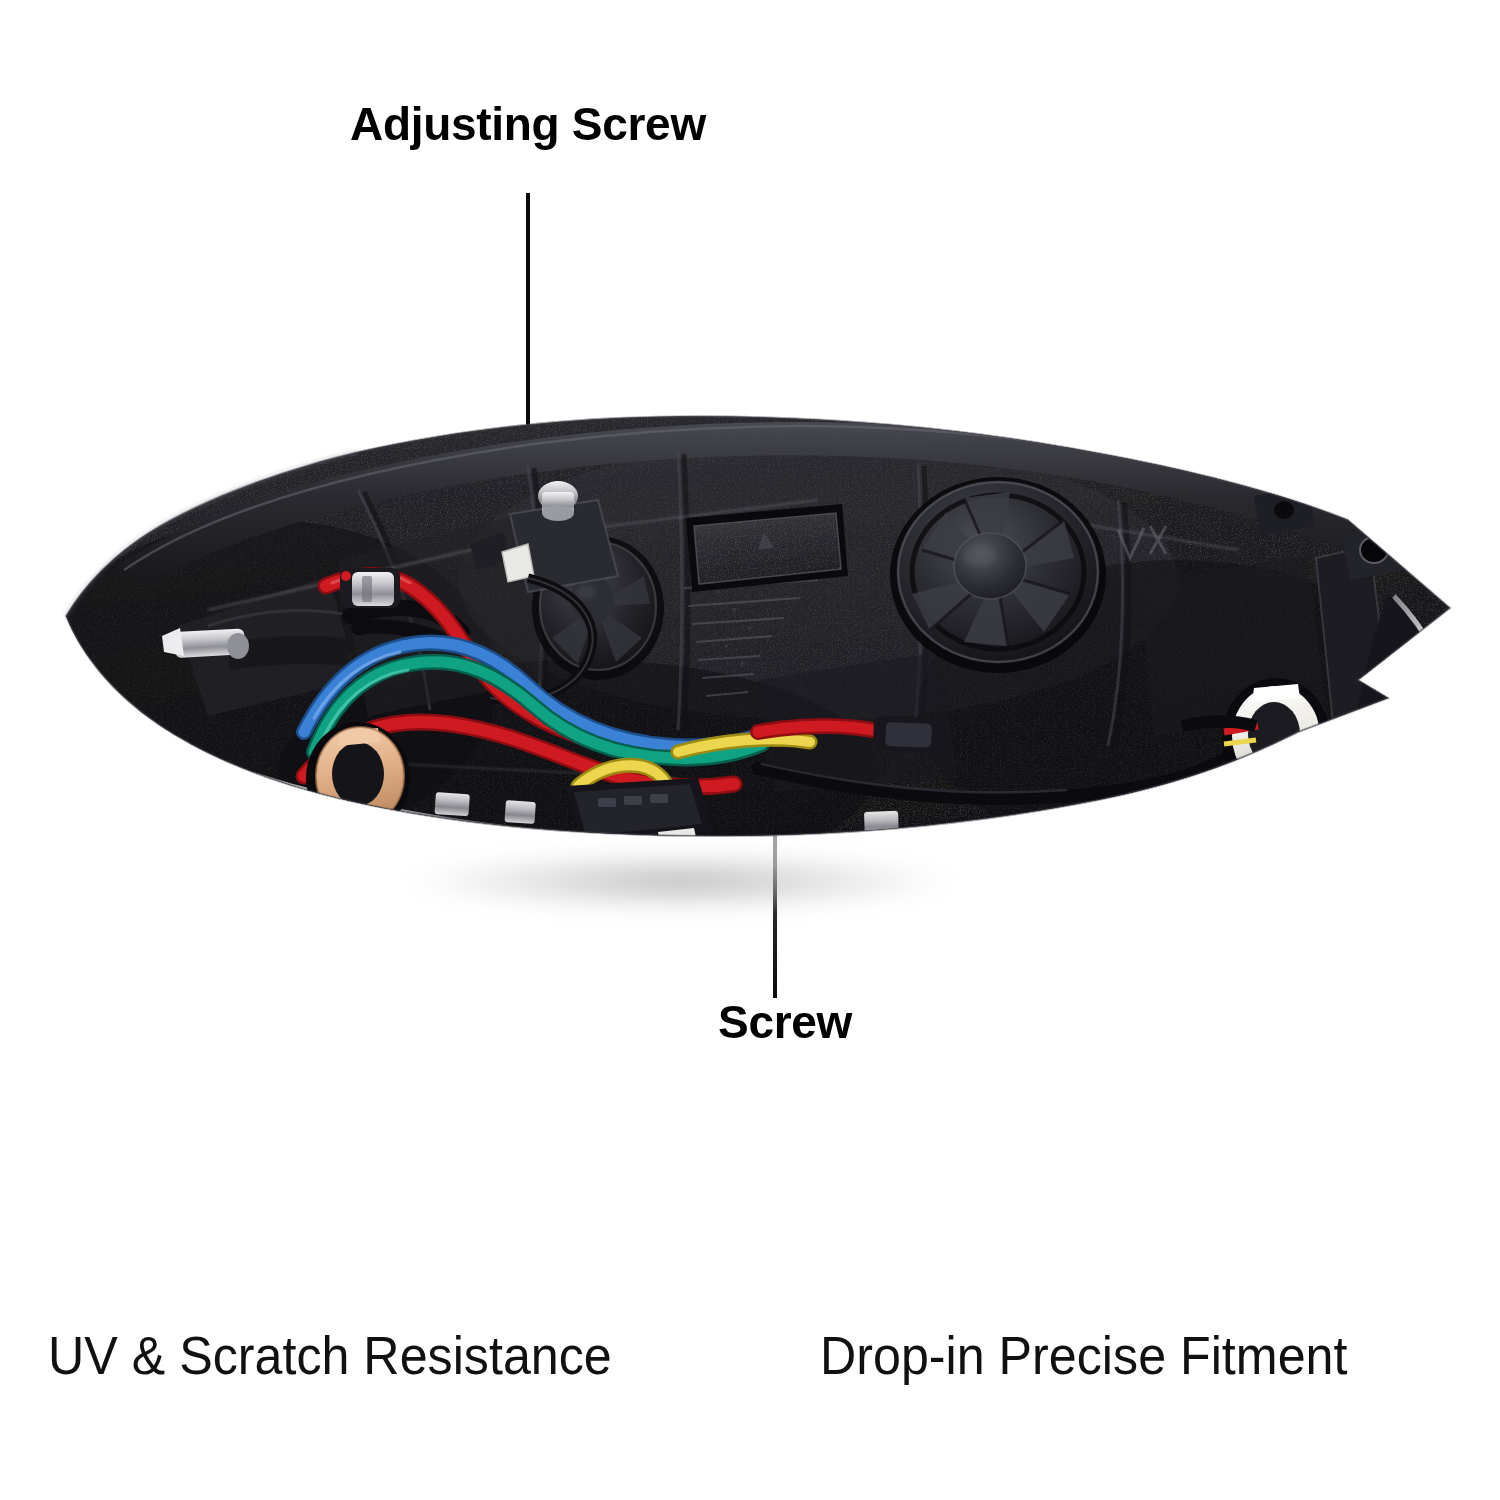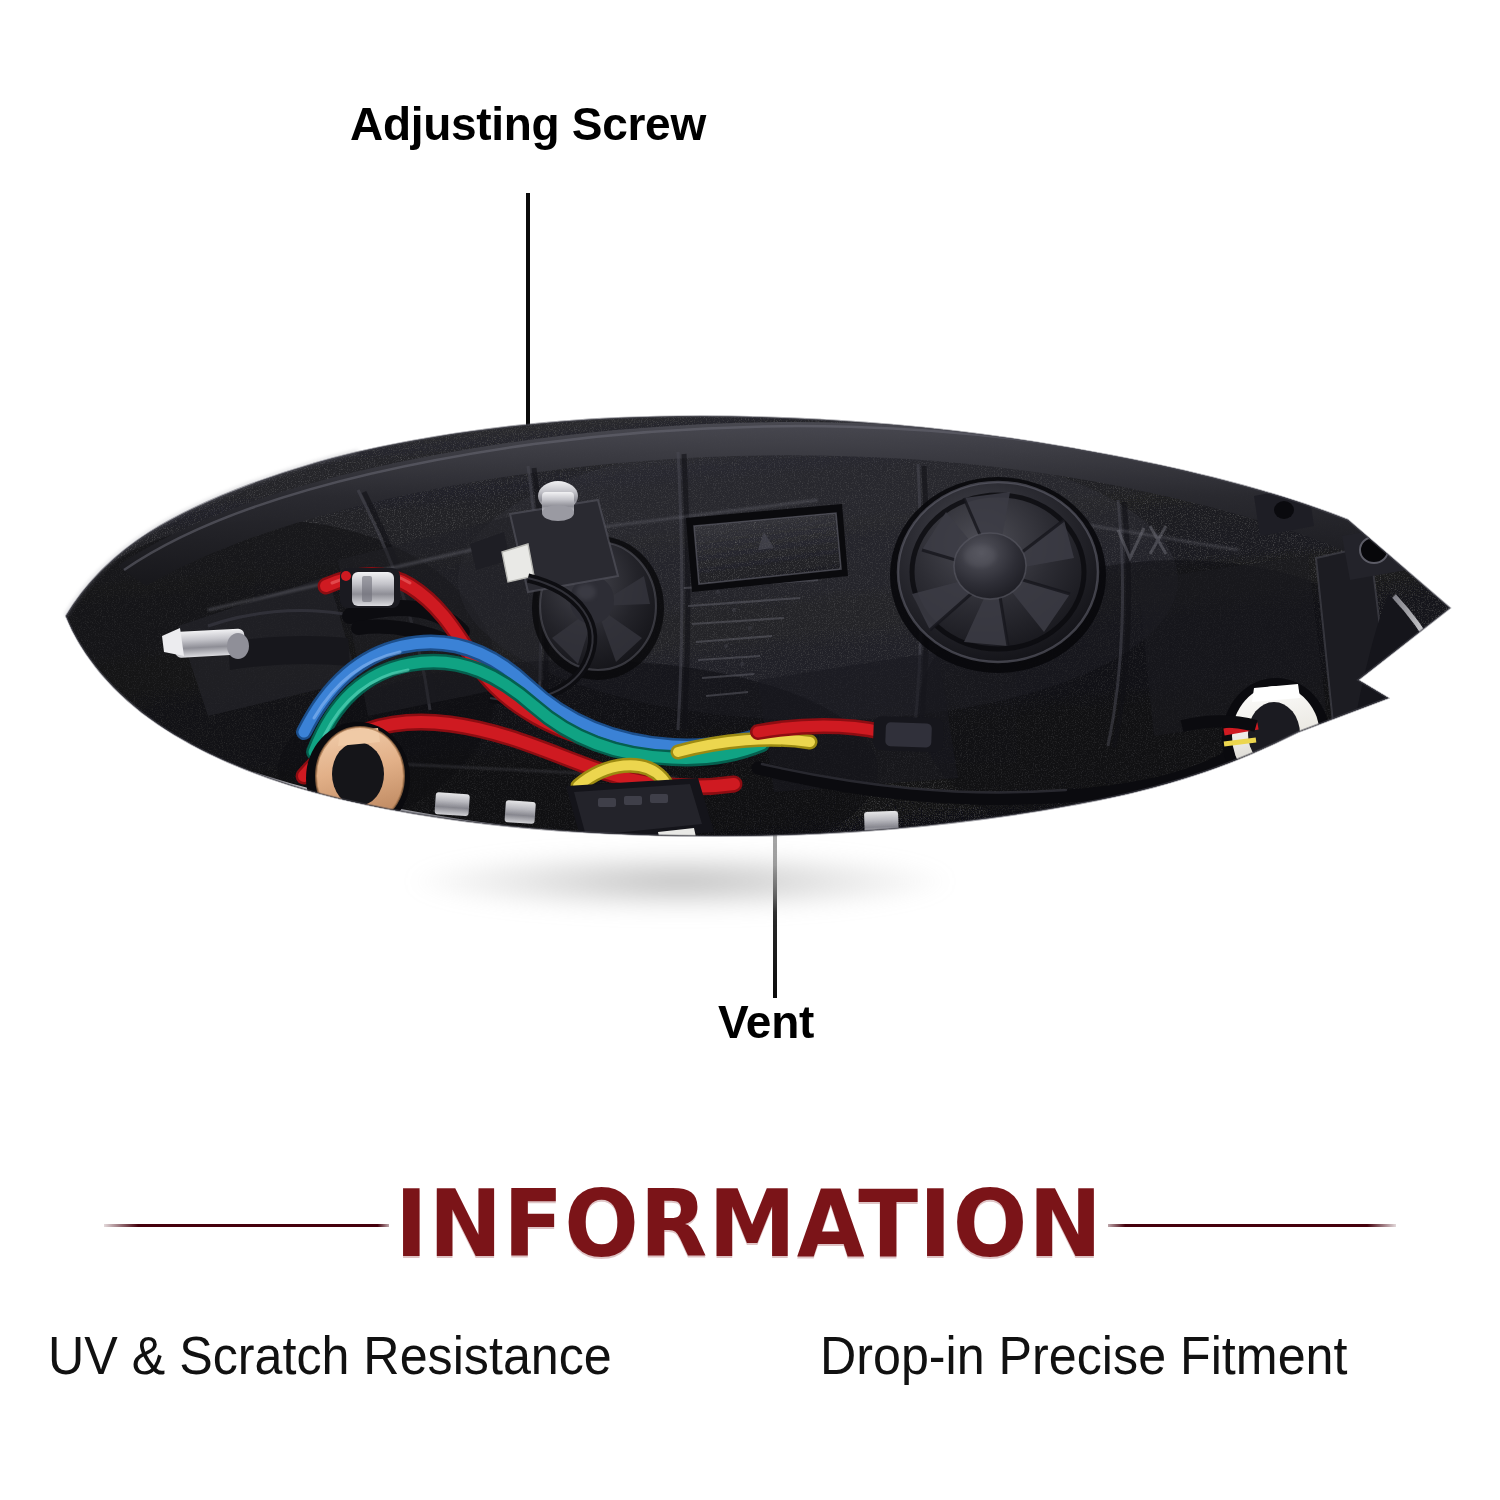--- a/index.html
+++ b/index.html
@@ -75,21 +75,21 @@
 <body>
 
 <div class="stage">
 
   <div class="callout-label" id="lbl-screw">Adjusting Screw</div>
   <div class="leader" id="leader-screw"></div>
   <div class="leader" id="leader-screw-white"></div>
 
   <div class="leader" id="leader-vent-dark"></div>
   <div class="leader" id="leader-vent-light"></div>
-  <div class="callout-label" id="lbl-vent">Vent</div>
+  <div class="callout-label" id="lbl-vent">Screw</div>
 
   <div class="photo">
     <div class="shadow"></div>
 
     <div class="housing">
       <svg width="1400" height="500" viewBox="0 0 1400 500" xmlns="http://www.w3.org/2000/svg">
         <defs>
 
           <linearGradient id="gBody" x1="0" y1="0" x2="0.25" y2="1">
             <stop offset="0%" stop-color="#34343a"></stop>
@@ -448,24 +448,19 @@
                  C930,442 800,456 660,456
                  C520,456 400,444 306,424
                  C220,406 150,378 100,344
                  C56,314 24,276 8,236 Z" fill="none" stroke="#4a4a54" stroke-width="2" opacity="0.5"></path>
 
         <path d="M8,236 C26,206 54,176 92,152 C150,116 232,88 300,72" fill="none" stroke="#6f6f7a" stroke-width="3" opacity="0.35" filter="url(#soft2)"></path>
       </svg>
     </div>
   </div>
 
-  <div class="info-band">
-    <div class="rule" id="rule-left"></div>
-    <div class="info-word">INFORMATION</div>
-    <div class="rule" id="rule-right"></div>
-  </div>
 
   <div class="features">
     <div class="feature" id="feat-0">UV &amp; Scratch Resistance</div>
     <div class="feature" id="feat-1">Drop-in Precise Fitment</div>
   </div>
 
 </div>
 
 </body></html>

